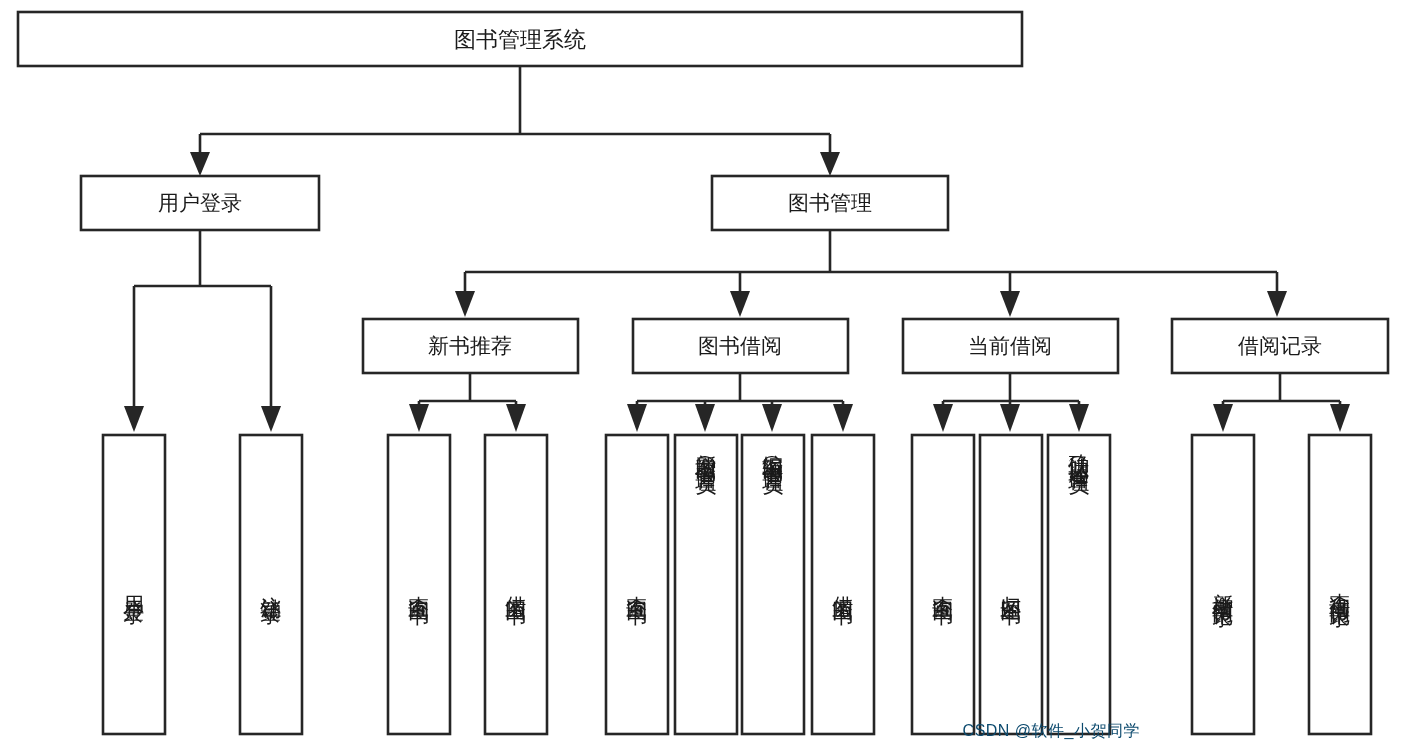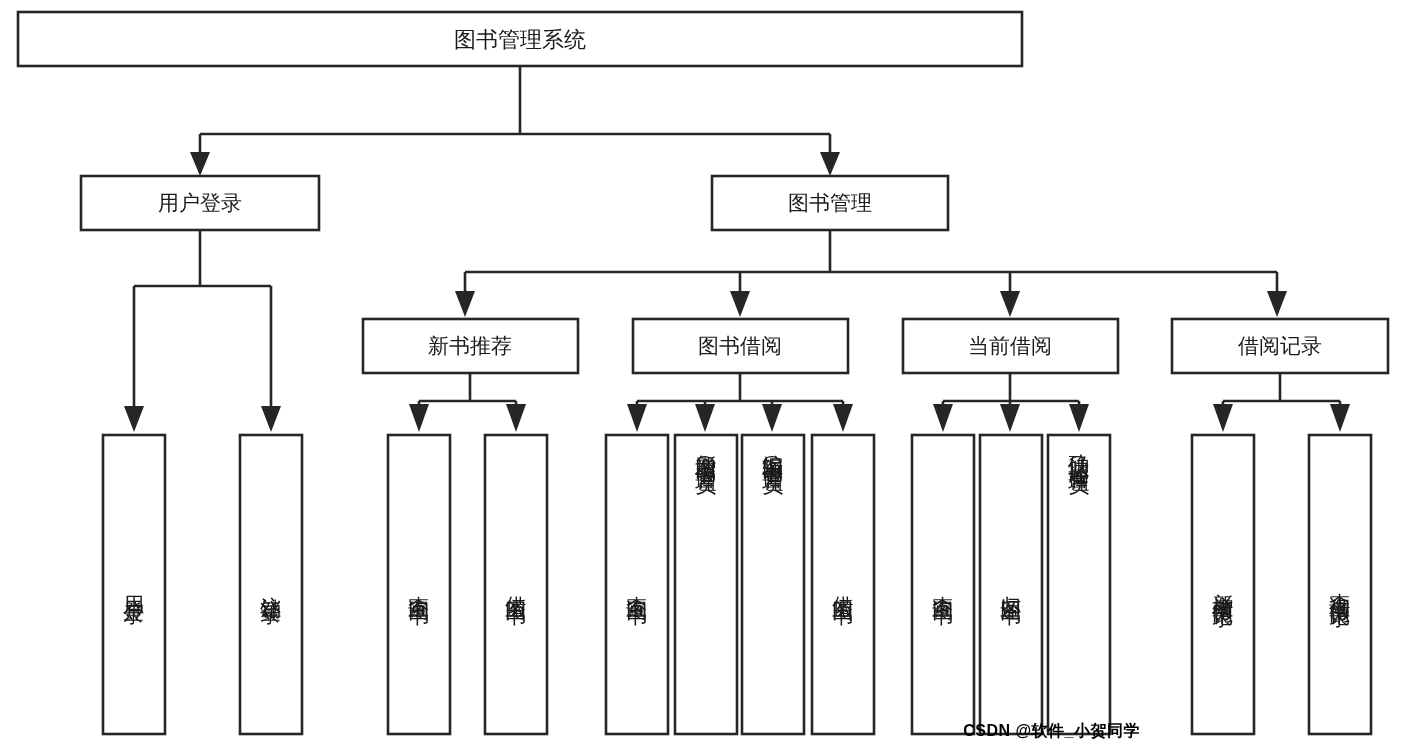--- a/index.html
+++ b/index.html
@@ -73,24 +73,23 @@
     color: #1a1a1a;
     letter-spacing: 3px;
     white-space: nowrap;
   }
   .watermark {
     position: absolute;
     right: 8px;
     bottom: 5px;
     font-family: "Liberation Sans", sans-serif;
     font-size: 16px;
-    color: #000000;
+    color: #0c4a6e;
     white-space: nowrap;
     letter-spacing: 0.5px;
-    font-weight: bold;
   }
 </style>
 </head>
 <body>
 
 <div id="diagram-root">
 
   <svg class="diagram-svg" viewBox="0 0 1405 747">
 
     <g>

